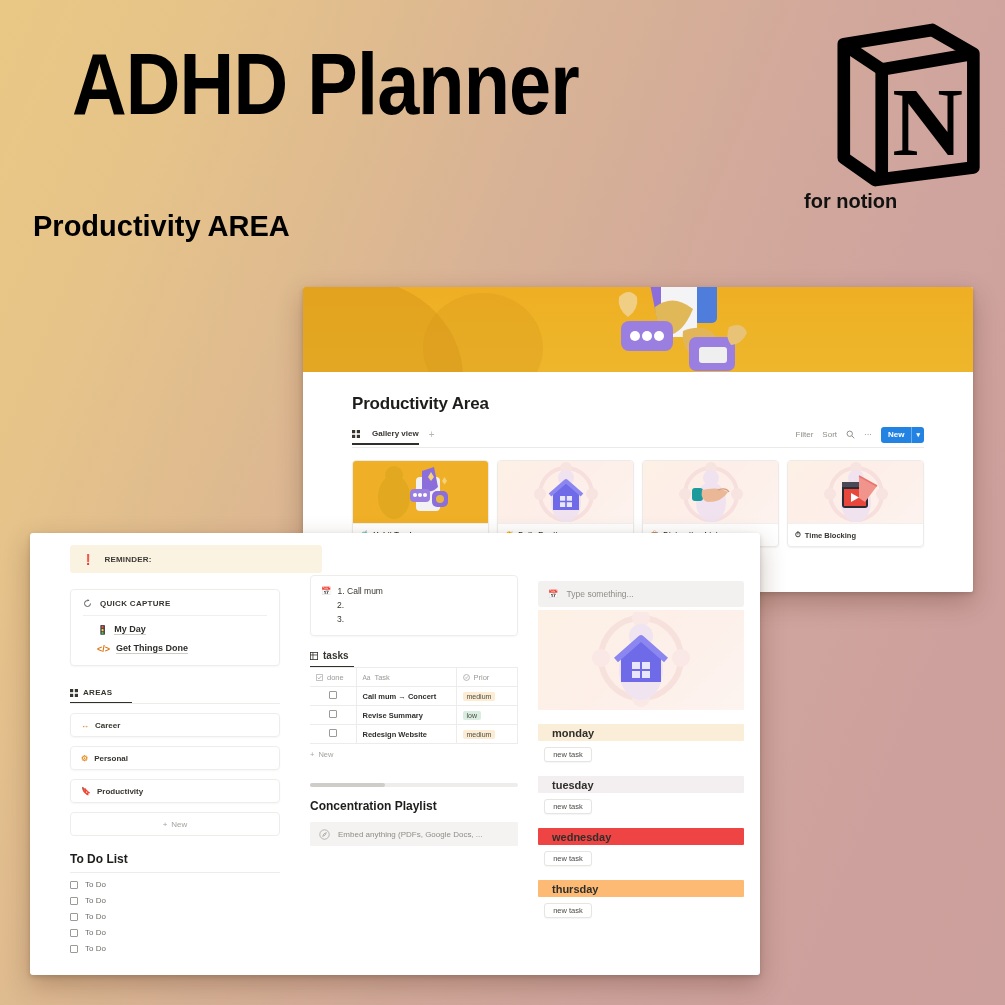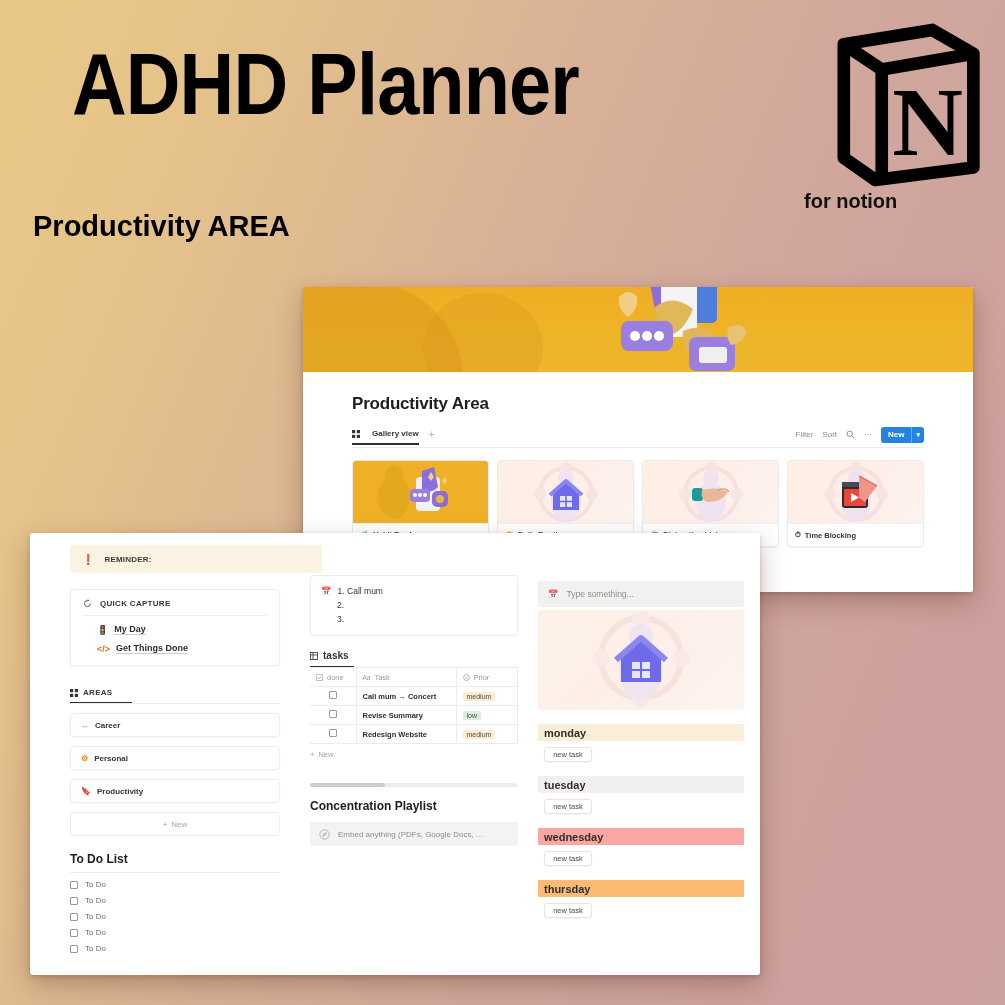--- a/index.html
+++ b/index.html
@@ -366,21 +366,21 @@
     height: 100px;
     background: linear-gradient(135deg,#fdf1e5 0%, #fdefe9 55%, #fdf4f0 100%);
     display: flex; align-items: center; justify-content: center;
     position: relative;
     overflow: hidden;
   }
   .day-head {
     margin-top: 14px;
     height: 17px;
     display: flex; align-items: center;
-    padding: 0 6px;
+    padding: 0 14px;
     font-size: 11px;
     font-weight: 700;
     color: #2f2e2b;
     border-radius: 1px;
   }
   .day-head:first-of-type { margin-top: 16px; }
   .newtask {
     margin-top: 6px; margin-left: 6px;
     border: 1px solid #e6e5e2;
     border-radius: 3px;
@@ -755,21 +755,21 @@
         <span>new task</span>
       </div>
 
       <div class="day-head" style="background:#f3eeef">
         <span>tuesday</span>
       </div>
       <div class="newtask">
         <span>new task</span>
       </div>
 
-      <div class="day-head" style="background:#fca5a5">
+      <div class="day-head" style="background:#ef4444">
         <span>wednesday</span>
       </div>
       <div class="newtask">
         <span>new task</span>
       </div>
 
       <div class="day-head" style="background:#fdba74">
         <span>thursday</span>
       </div>
       <div class="newtask">

